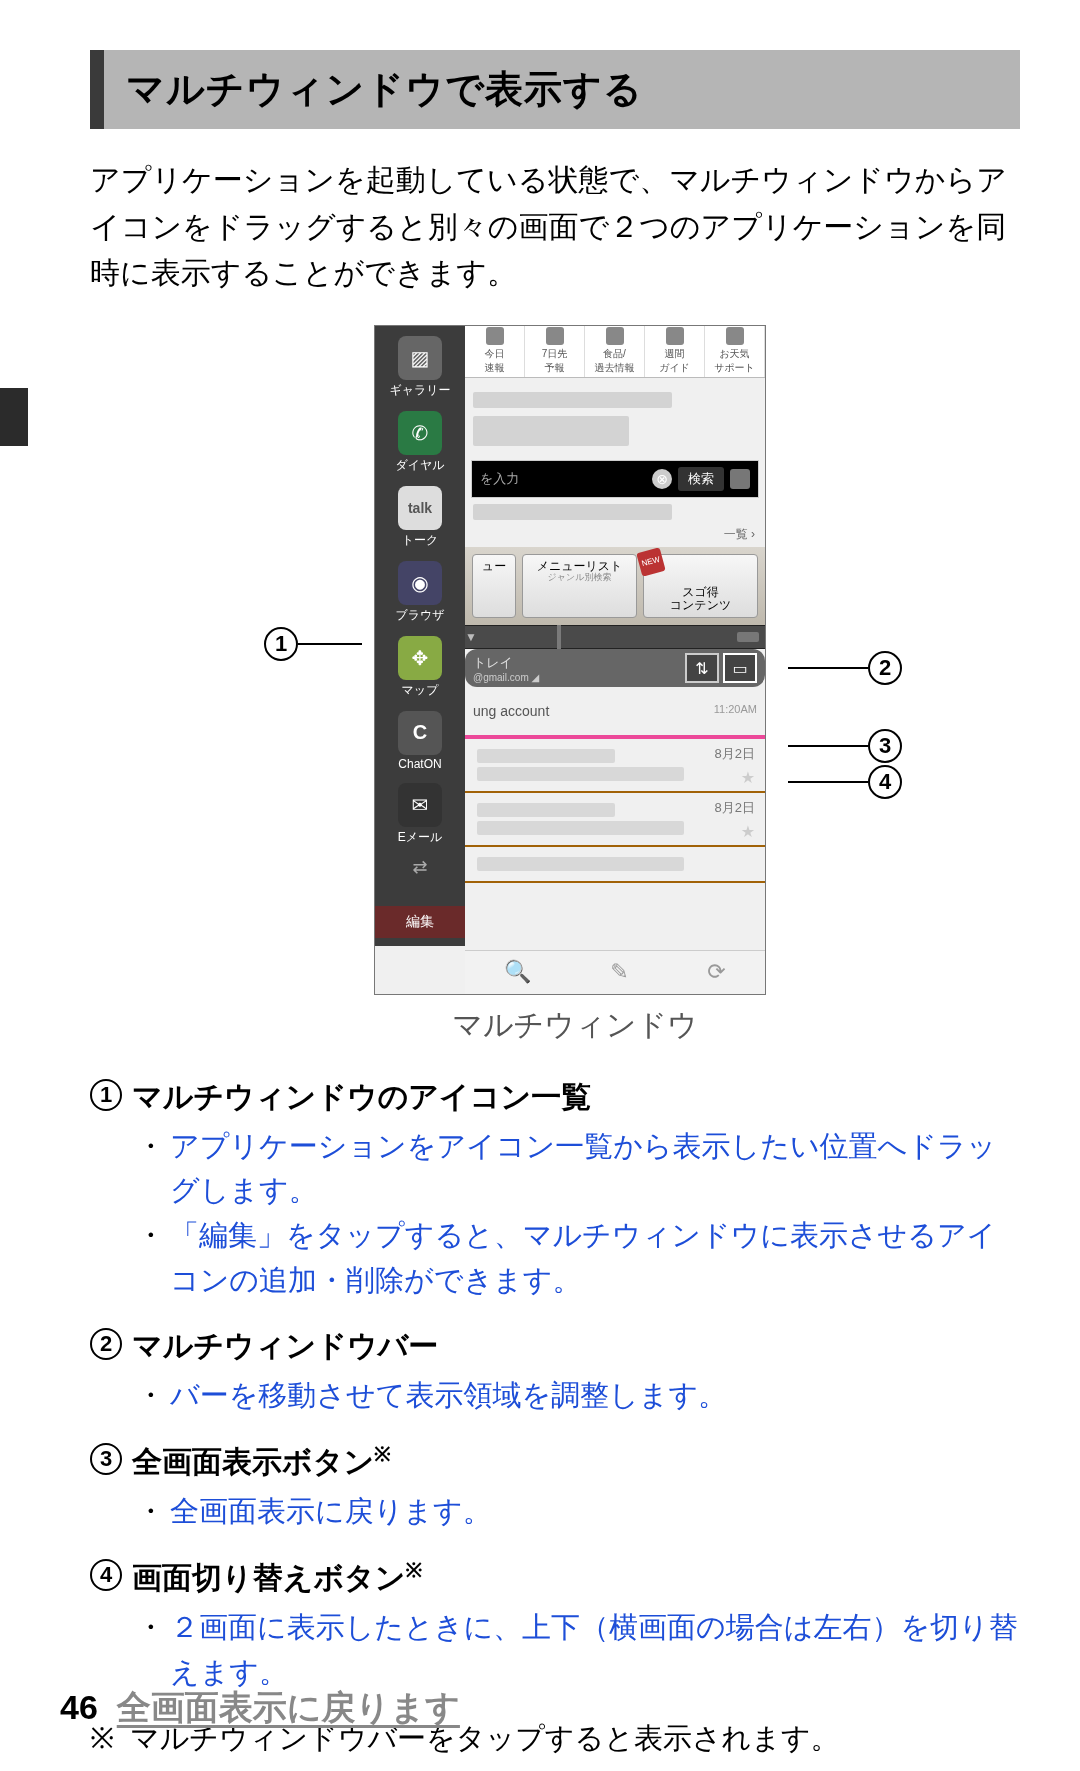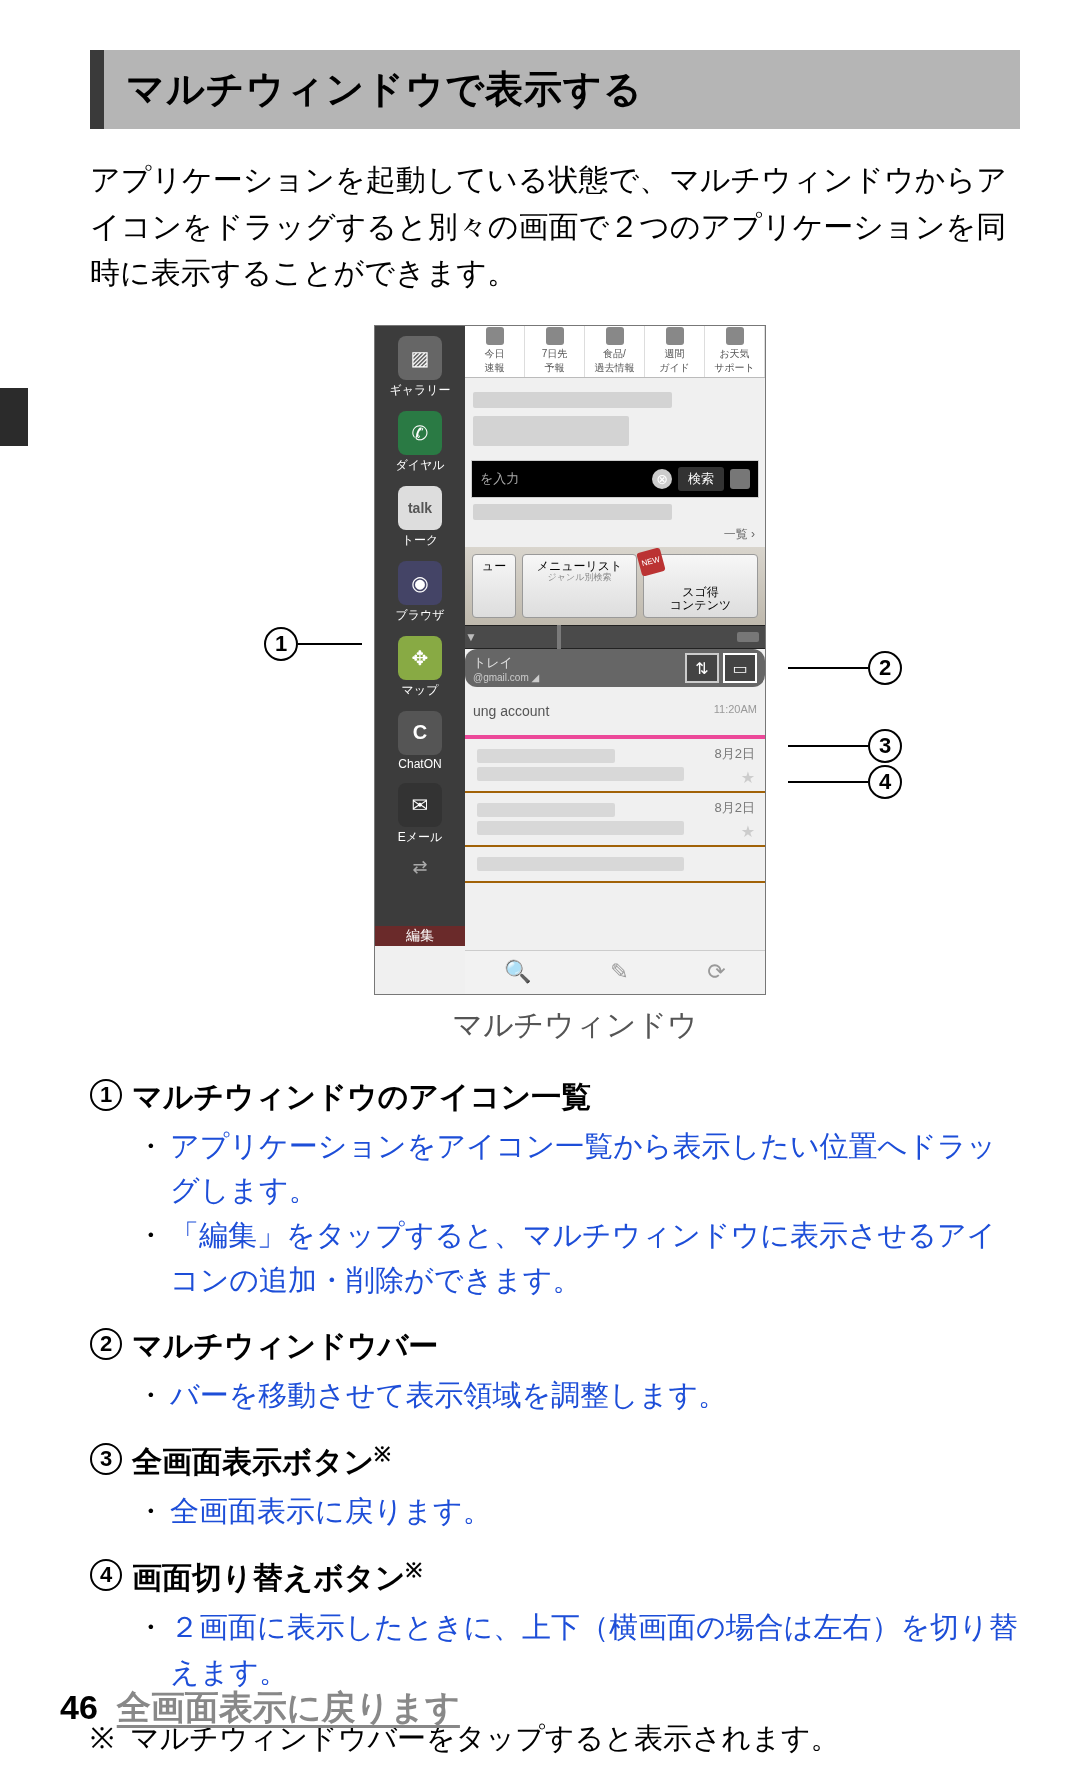--- a/index.html
+++ b/index.html
@@ -90,21 +90,21 @@
     display:flex;align-items:center;justify-content:center;
     font-size: 20px; color:#fff;
   }
   .side-app .lbl {
     font-size: 12px;
     color: #fff;
     text-align: center;
   }
   .side-arrow { color:#aaa; font-size:18px; margin-top:2px;}
   .sidebar-edit {
-    position:absolute; bottom:0; left:0; width:90px; height:20px;
+    position:absolute; bottom:8px; left:0; width:90px; height:32px;
     background:#6a2a2a; color:#fff; font-size:14px;
     display:flex;align-items:center;justify-content:center;
   }
   .phone .content {
     position:absolute; left:90px; top:0; right:0; height:100%;
   }
   .top-tabs {
     display:flex; height:52px; background:#fff; border-bottom:1px solid #bbb;
   }
   .top-tab {

